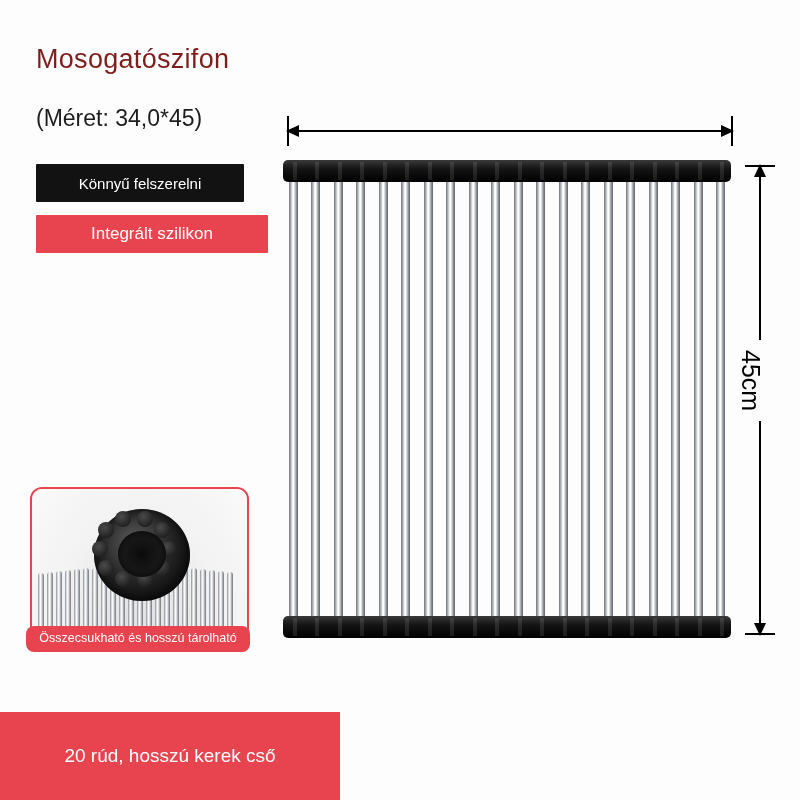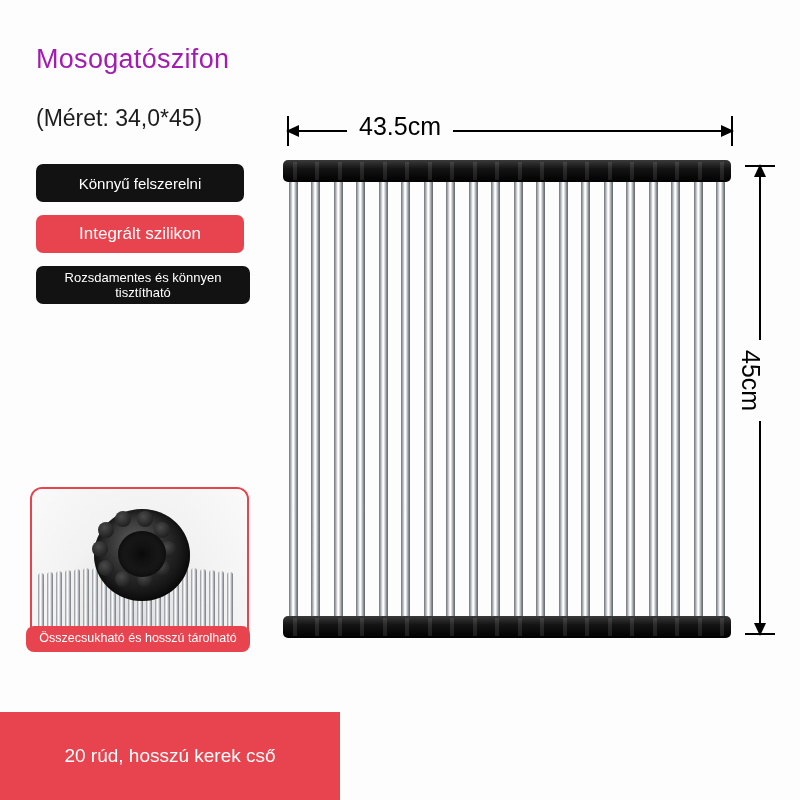--- a/index.html
+++ b/index.html
@@ -21,55 +21,55 @@
     height: 800px;
     background: #fdfdfd;
   }
 
   
   .title {
     position: absolute;
     left: 36px;
     top: 44px;
     font-size: 27px;
-    color: #a21caf;
+    color: #7f1d1d;
     letter-spacing: 0.3px;
     font-weight: 400;
   }
   .subtitle {
     position: absolute;
     left: 36px;
     top: 105px;
     font-size: 23px;
     color: #1d1d1d;
     font-weight: 400;
   }
 
   .badge {
     position: absolute;
     left: 36px;
-    border-radius: 7px;
+    border-radius: 1px;
     color: #ffffff;
     display: flex;
     align-items: center;
     justify-content: center;
-    text-align: center;
+    text-align: left;
     box-sizing: border-box;
     padding: 0 10px;
   }
   .badge.b1 {
     top: 164px;
     width: 208px;
     height: 38px;
     background: #121212;
     font-size: 15px;
   }
   .badge.b2 {
     top: 215px;
-    width: 208px;
+    width: 232px;
     height: 38px;
     background: #e8444f;
     font-size: 17px;
   }
   .badge.b3 {
     top: 266px;
     width: 214px;
     height: 38px;
     background: #121212;
     font-size: 13px;
@@ -315,21 +315,20 @@
 </head>
 <body>
 
 <div id="stage">
 
   <div class="title">Mosogatószifon</div>
   <div class="subtitle">(Méret: 34,0*45)</div>
 
   <div class="badge b1">Könnyű felszerelni</div>
   <div class="badge b2">Integrált szilikon</div>
-  <div class="badge b3">Rozsdamentes és könnyen tisztítható</div>
 
   <div class="inset">
     <div class="inset-photo"></div>
     <div class="roll-rods" id="rollRods">
         <i style="left: 0px; top: 9.9px;"></i>
         <i style="left: 9px; top: 9px;"></i>
         <i style="left: 18px; top: 8.1px;"></i>
         <i style="left: 27px; top: 7.2px;"></i>
         <i style="left: 36px; top: 6.3px;"></i>
         <i style="left: 45px; top: 5.4px;"></i>
@@ -363,23 +362,20 @@
           <i style="left: 42.5066px; top: 1.56619px;"></i>
           <i style="left: 59.5066px; top: 13.1909px;"></i>
         </div>
     </div>
   </div>
   <div class="inset-caption">Összecsukható és hosszú tárolható</div>
 
   <div class="cap-h-left"></div>
   <div class="cap-h-right"></div>
   <div class="dim-h"></div>
-  <div class="label-h">
-    <span>43.5cm</span>
-  </div>
 
   <div class="mat">
     <div class="rods" id="rods">
         <i style="left: 6px;"></i>
         <i style="left: 28.4737px;"></i>
         <i style="left: 50.9474px;"></i>
         <i style="left: 73.4211px;"></i>
         <i style="left: 95.8947px;"></i>
         <i style="left: 118.368px;"></i>
         <i style="left: 140.842px;"></i>

